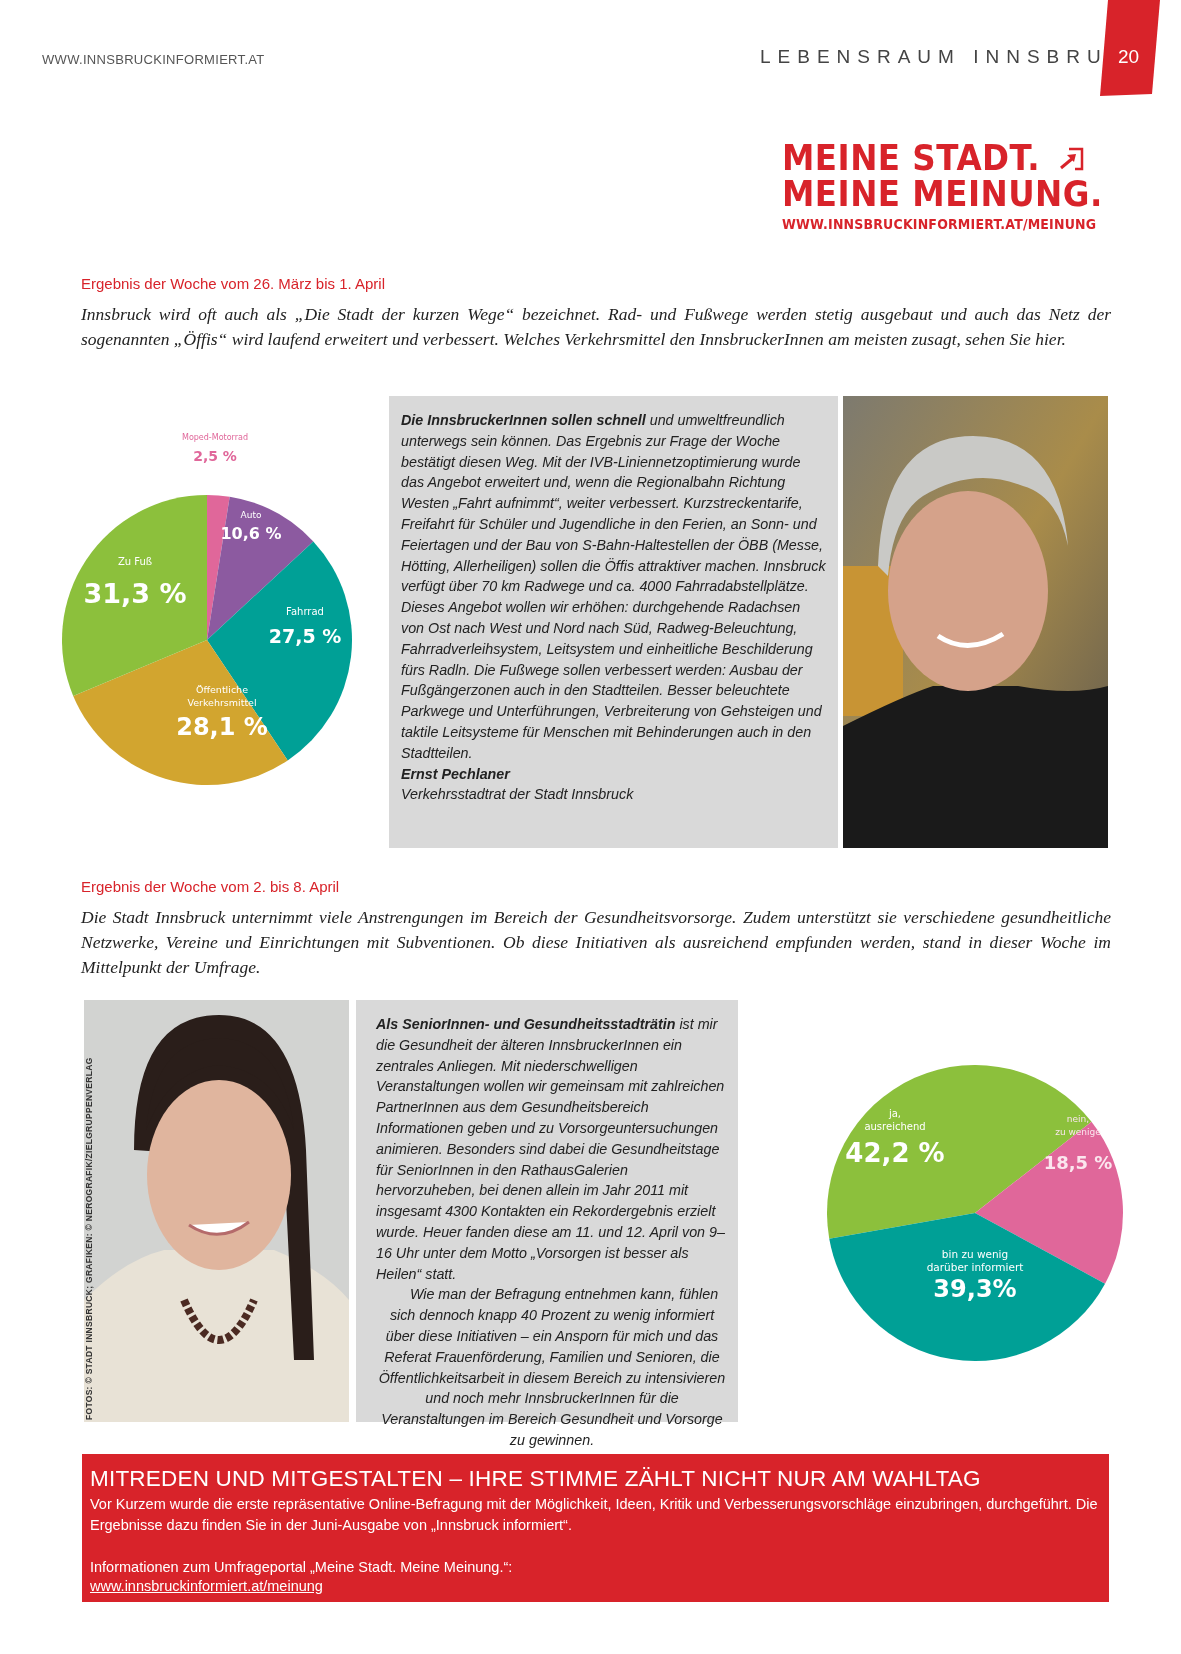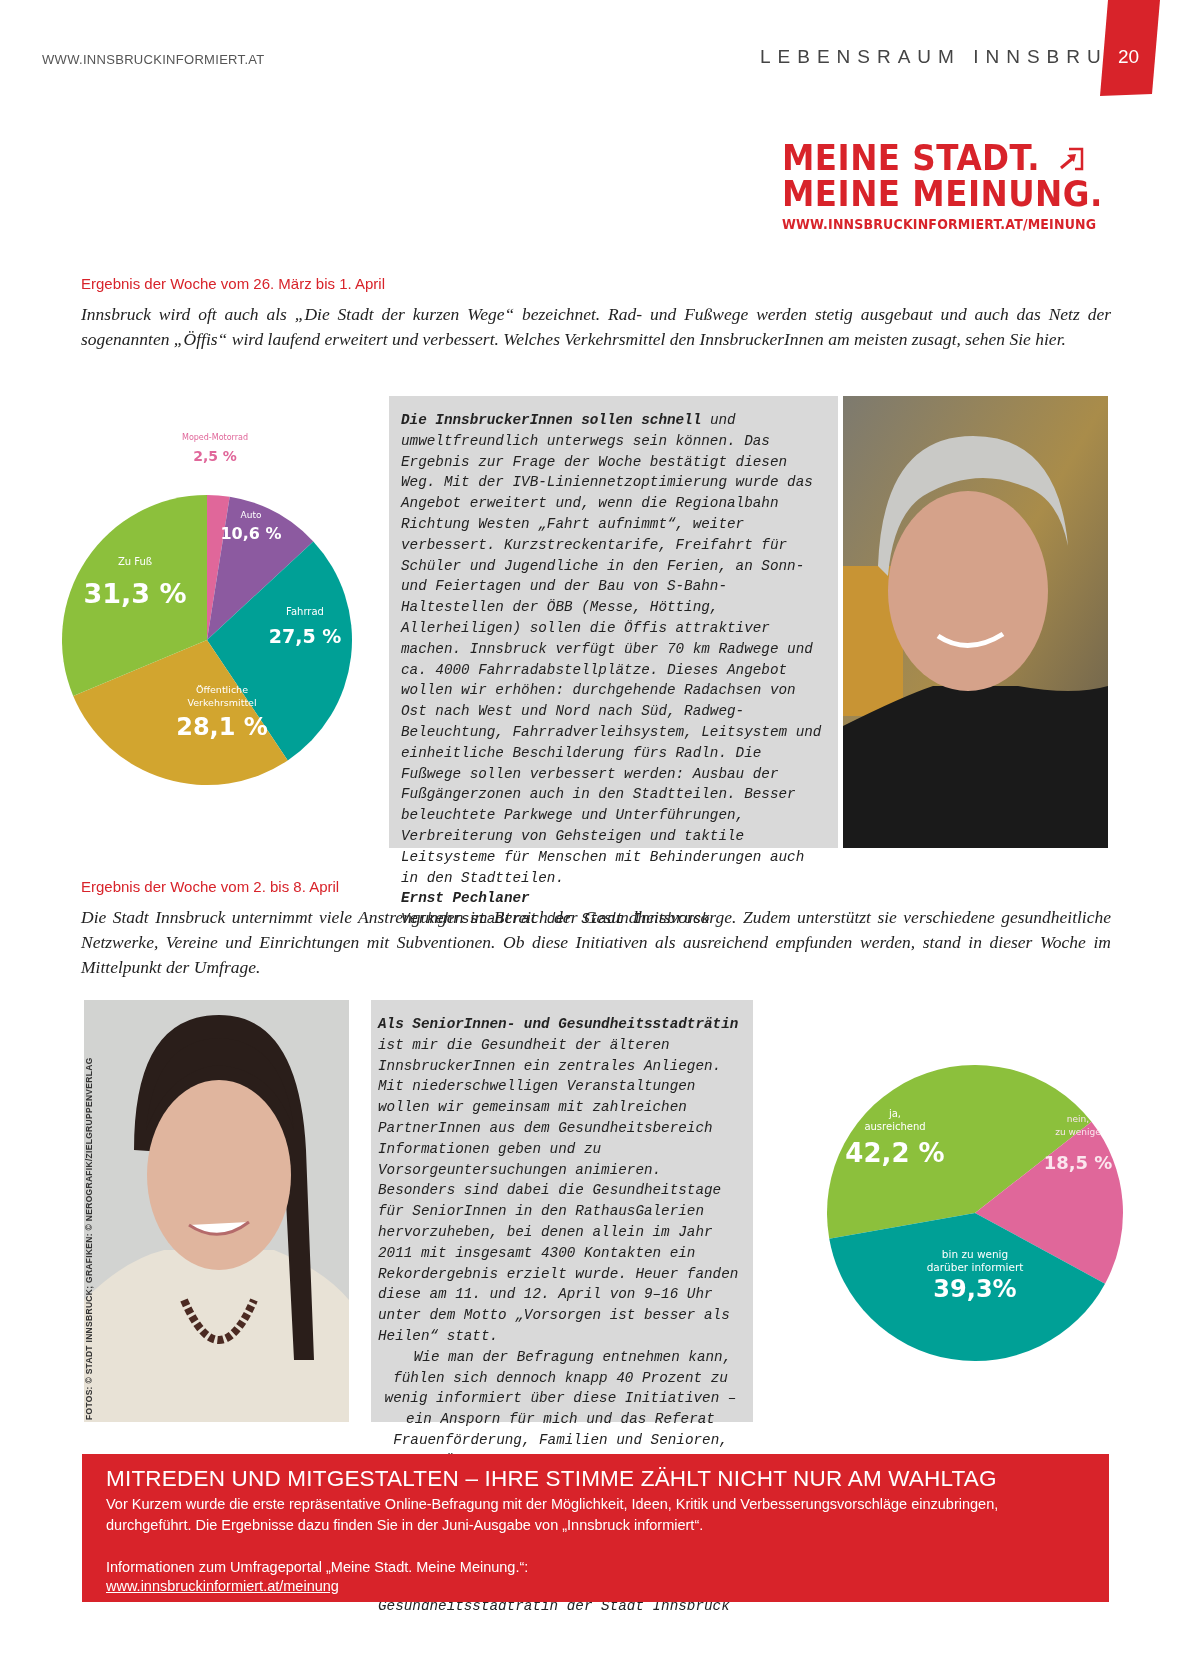--- a/index.html
+++ b/index.html
@@ -8,25 +8,25 @@
   .site-url { left:42px; top:52px; font-size:13px; letter-spacing:0.3px; color:#555; }
   .section-name { left:760px; top:46px; font-size:19px; letter-spacing:7px; color:#444; }
   .page-tab { left:1100px; top:0; width:60px; height:96px; }
   .page-num { left:1118px; top:46px; font-size:19px; color:#fff; }
   .logo { left:782px; top:140px; color:#d8232a; font-weight:bold; }
   .logo .l1, .logo .l2 { font-size:35px; line-height:36px; letter-spacing:0.5px; font-family:"DejaVu Sans", sans-serif; font-weight:bold; transform:scaleX(0.93); transform-origin:left; white-space:nowrap; }
   .logo .l3 { font-size:13.5px; margin-top:4px; font-family:"DejaVu Sans", sans-serif; font-weight:bold; letter-spacing:0.2px; white-space:nowrap; transform:scaleX(0.93); transform-origin:left; }
   .logo-arrow { position:absolute; left:277px; top:6px; width:26px; height:26px; }
   .sec-title { font-size:15px; color:#d8232a; left:81px; }
   .intro { left:81px; width:1030px; font-family:"Liberation Serif", serif; font-size:17.5px; line-height:25px; text-align:justify; color:#222;font-style:italic; }
-  .quote-box { background:#d9d9d9; font-family:Liberation Mono, monospace; font-style:italic; font-size:14.3px; line-height:20.8px; color:#222; box-sizing:border-box; }
+  .quote-box { background:#d9d9d9; font-family:Liberation Sans, sans-serif; font-style:italic; font-size:14.3px; line-height:20.8px; color:#222; box-sizing:border-box; }
   .quote-box b { font-weight:bold; }
   .photo { overflow:hidden; }
   .credit { left:84px; top:1420px; transform:rotate(-90deg); transform-origin:left top; font-size:8.5px; font-weight:bold; color:#333; white-space:nowrap; letter-spacing:0.3px; }
-  .banner { left:82px; top:1454px; width:1027px; height:148px; background:#d8232a; color:#fff; box-sizing:border-box; padding:12px 24px; }
+  .banner { left:82px; top:1454px; width:1027px; height:148px; background:#d8232a; color:#fff; box-sizing:border-box; padding:12px 8px; }
   .banner .bt { font-size:22.5px; letter-spacing:0.2px; margin-bottom:2px; white-space:nowrap; }
   .banner .bp { font-size:14.5px; line-height:21px; }
   .banner .link { text-decoration:underline; font-size:14.5px; }
   svg text { font-family:"DejaVu Sans", sans-serif; }
 </style>
 </head>
 <body>
 
 <div class="abs site-url">WWW.INNSBRUCKINFORMIERT.AT</div>
 <div class="abs section-name">LEBENSRAUM INNSBRUCK</div>
@@ -102,21 +102,21 @@
     <path d="M50,150 Q50,15 135,15 Q215,15 222,150 L230,360 L210,360 L200,160 Z" fill="#2a1e1a"></path>
     <ellipse cx="135" cy="175" rx="72" ry="95" fill="#e0b59e"></ellipse>
     <path d="M62,130 Q70,40 135,38 Q200,40 210,130 Q190,70 135,65 Q85,70 62,130 Z" fill="#2a1e1a"></path>
     <path d="M105,225 Q135,245 165,222" fill="#fff" stroke="#b56b6b" stroke-width="3"></path>
     <path d="M100,300 Q135,380 170,300" fill="none" stroke="#4b2a22" stroke-width="8" stroke-dasharray="6 3"></path>
   </svg>
 </div>
 
 <div class="abs credit">FOTOS: © STADT INNSBRUCK; GRAFIKEN: © NEROGRAFIK/ZIELGRUPPENVERLAG</div>
 
-<div class="abs quote-box" style="left:371px; top:1000px; width:382px; height:422px; padding:14px 10px 10px 7px;">
+<div class="abs quote-box" style="left:356px; top:1000px; width:382px; height:422px; padding:14px 10px 10px 20px;">
   <div><b>Als SeniorInnen- und Gesundheitsstadträtin</b><span> ist mir die Gesundheit der älteren InnsbruckerInnen ein zentrales Anliegen. Mit niederschwelligen Veranstaltungen wollen wir gemeinsam mit zahlreichen PartnerInnen aus dem Gesundheitsbereich Informationen geben und zu Vorsorgeuntersuchungen animieren. Besonders sind dabei die Gesundheitstage für SeniorInnen in den RathausGalerien hervorzuheben, bei denen allein im Jahr 2011 mit insgesamt 4300 Kontakten ein Rekordergebnis erzielt wurde. Heuer fanden diese am 11. und 12. April von 9–16 Uhr unter dem Motto „Vorsorgen ist besser als Heilen“ statt.</span></div>
   <div style="text-indent:24px;text-align:center;">Wie man der Befragung entnehmen kann, fühlen sich dennoch knapp 40 Prozent zu wenig informiert über diese Initiativen – ein Ansporn für mich und das Referat Frauenförderung, Familien und Senioren, die Öffentlichkeitsarbeit in diesem Bereich zu intensivieren und noch mehr InnsbruckerInnen für die Veranstaltungen im Bereich Gesundheit und Vorsorge zu gewinnen.</div>
   <div style="margin-top:20px;"><b>Univ.-Prof. Dr. Patrizia Moser</b></div>
   <div>Gesundheitsstadträtin der Stadt Innsbruck</div>
 </div>
 
 <svg class="abs" style="left:825px; top:1065px; width:310px; height:310px;" id="pie2">
     <path d="M150,148 L4.248452554193221,173.69993029470567 A148,148 0 0 1 266.49825330466024,56.719350479068055 Z" fill="#8cc03c"></path>
     <path d="M150,148 L266.49825330466024,56.719350479068055 A148,148 0 0 1 280.04027389585576,218.6648934414452 Z" fill="#e0679a"></path>
     <path d="M150,148 L280.04027389585576,218.6648934414452 A148,148 0 0 1 4.248452554193221,173.69993029470572 Z" fill="#00a096"></path>

